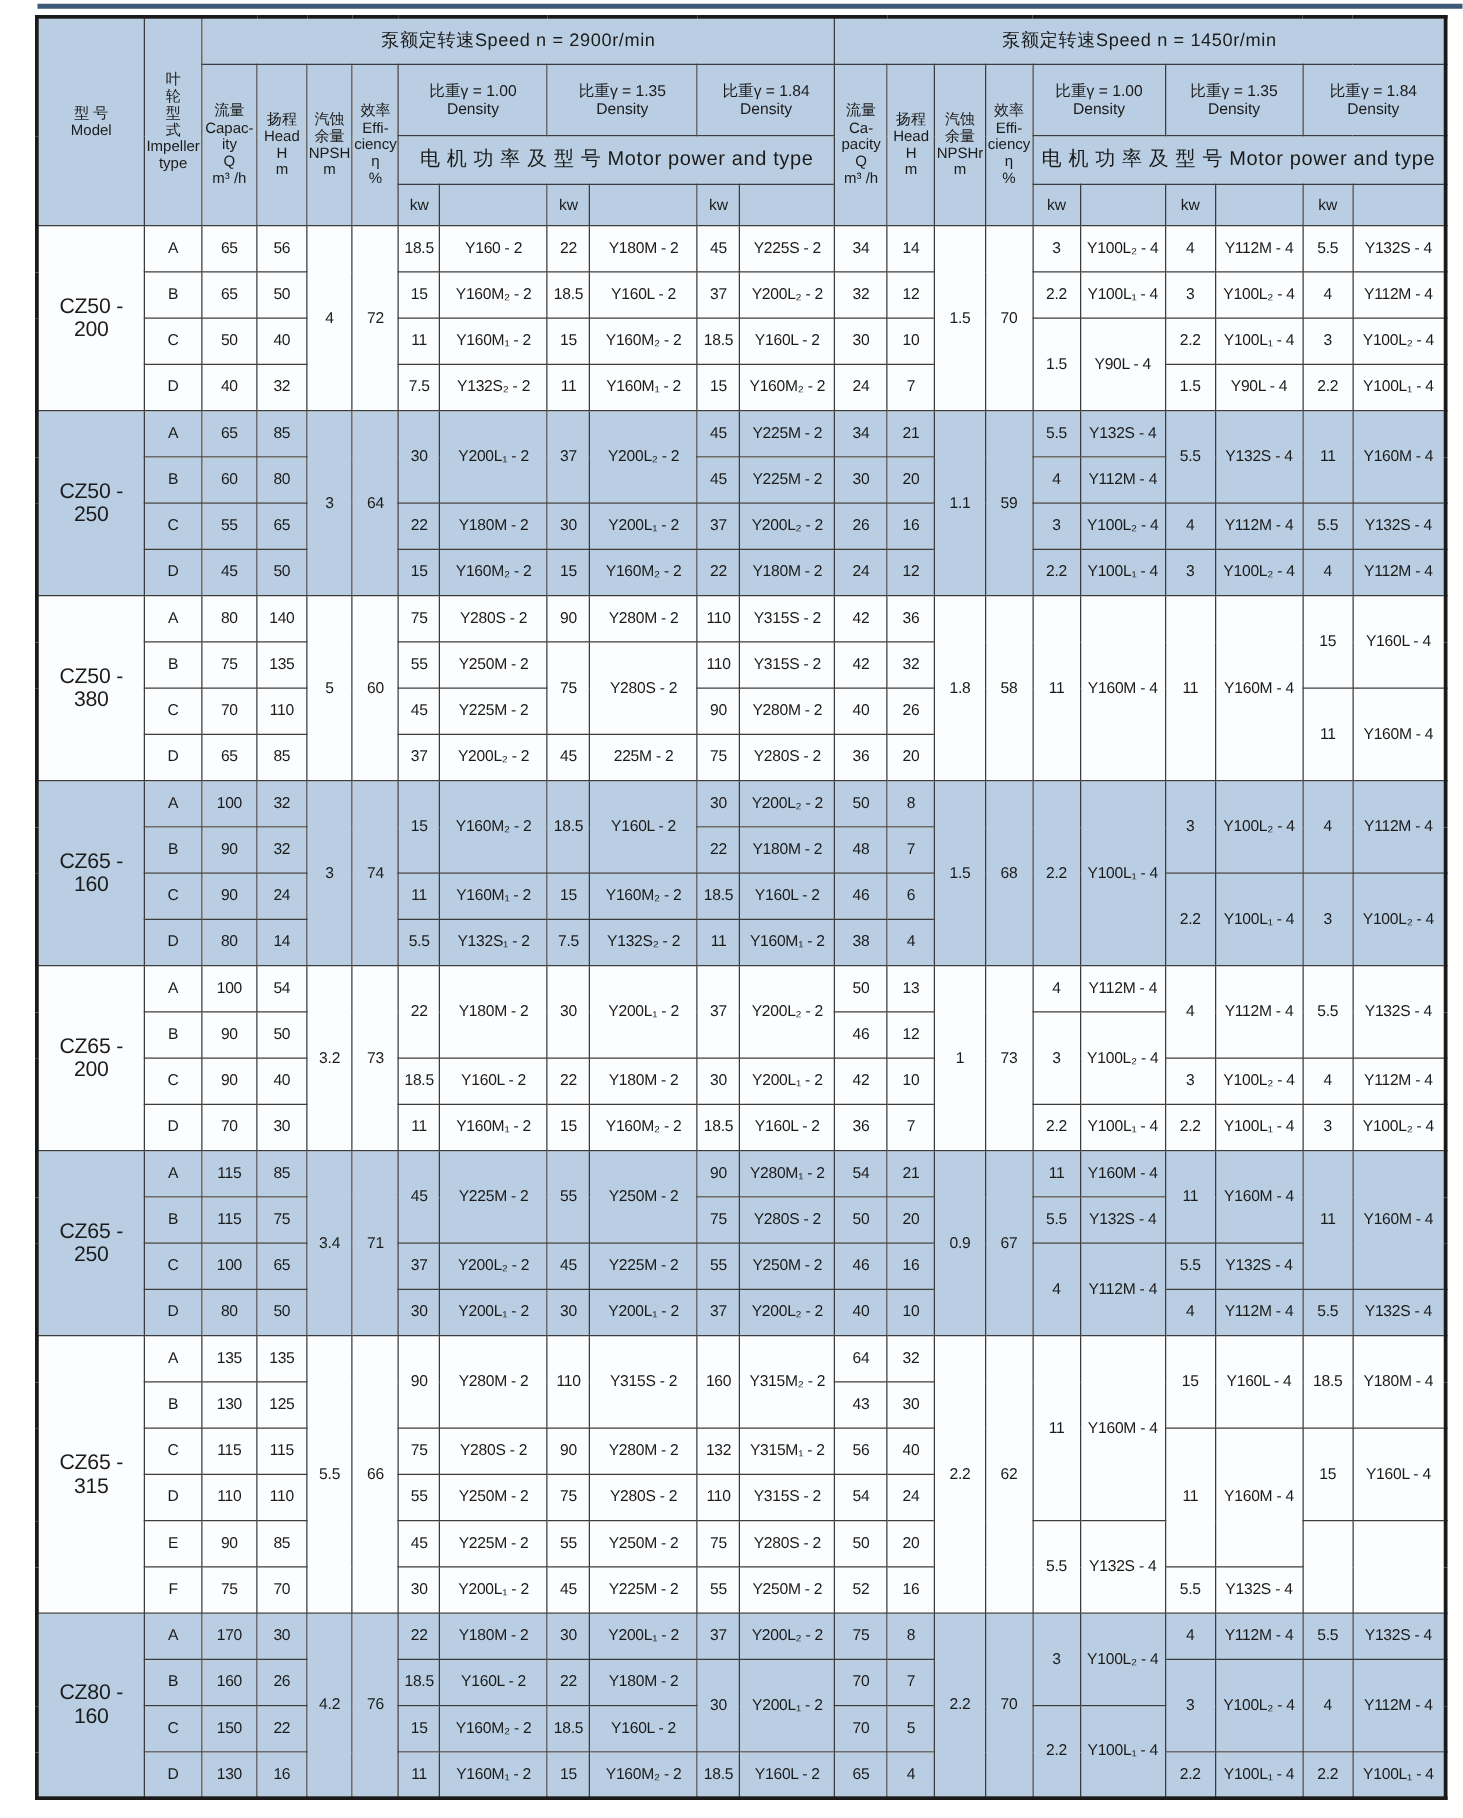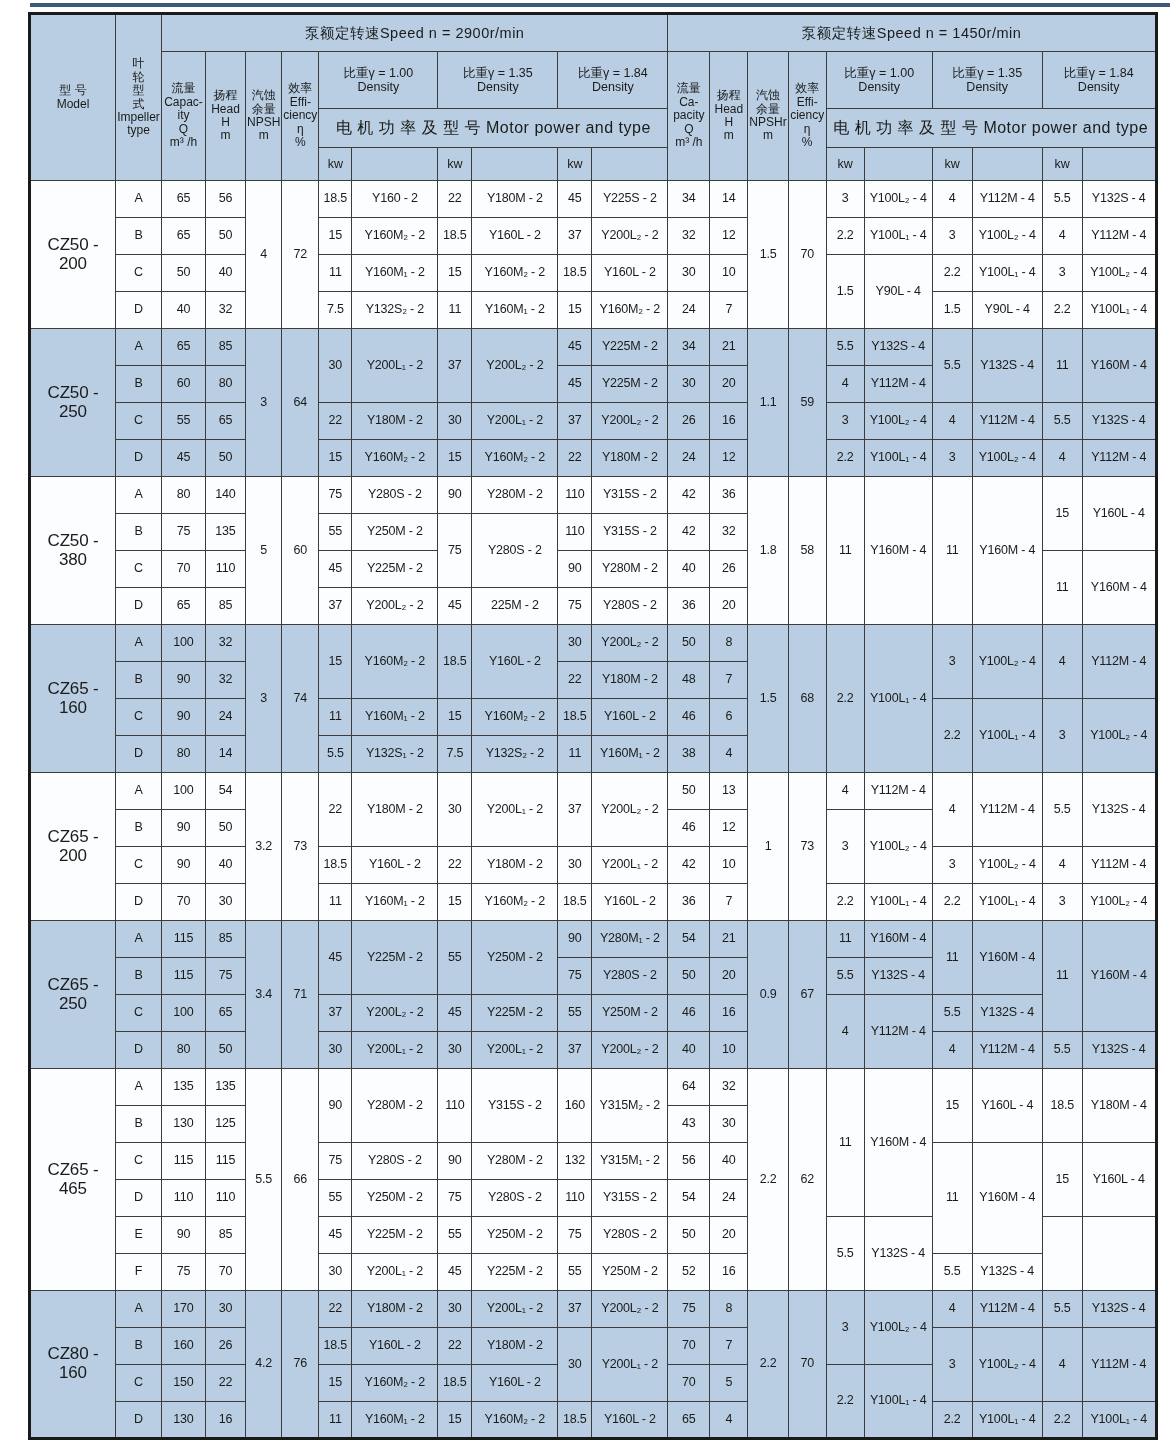--- a/index.html
+++ b/index.html
@@ -567,21 +567,21 @@
           <td>37</td>
           <td>Y200L₂ - 2</td>
           <td>40</td>
           <td>10</td>
           <td>4</td>
           <td>Y112M - 4</td>
           <td>5.5</td>
           <td>Y132S - 4</td>
         </tr>
         <tr>
-          <td rowspan="6" class="model">CZ65 - 465</td>
+          <td rowspan="6" class="model">CZ65 - 315</td>
           <td>A</td>
           <td>135</td>
           <td>135</td>
           <td rowspan="6">5.5</td>
           <td rowspan="6">66</td>
           <td rowspan="2">90</td>
           <td rowspan="2">Y280M - 2</td>
           <td rowspan="2">110</td>
           <td rowspan="2">Y315S - 2</td>
           <td rowspan="2">160</td>

